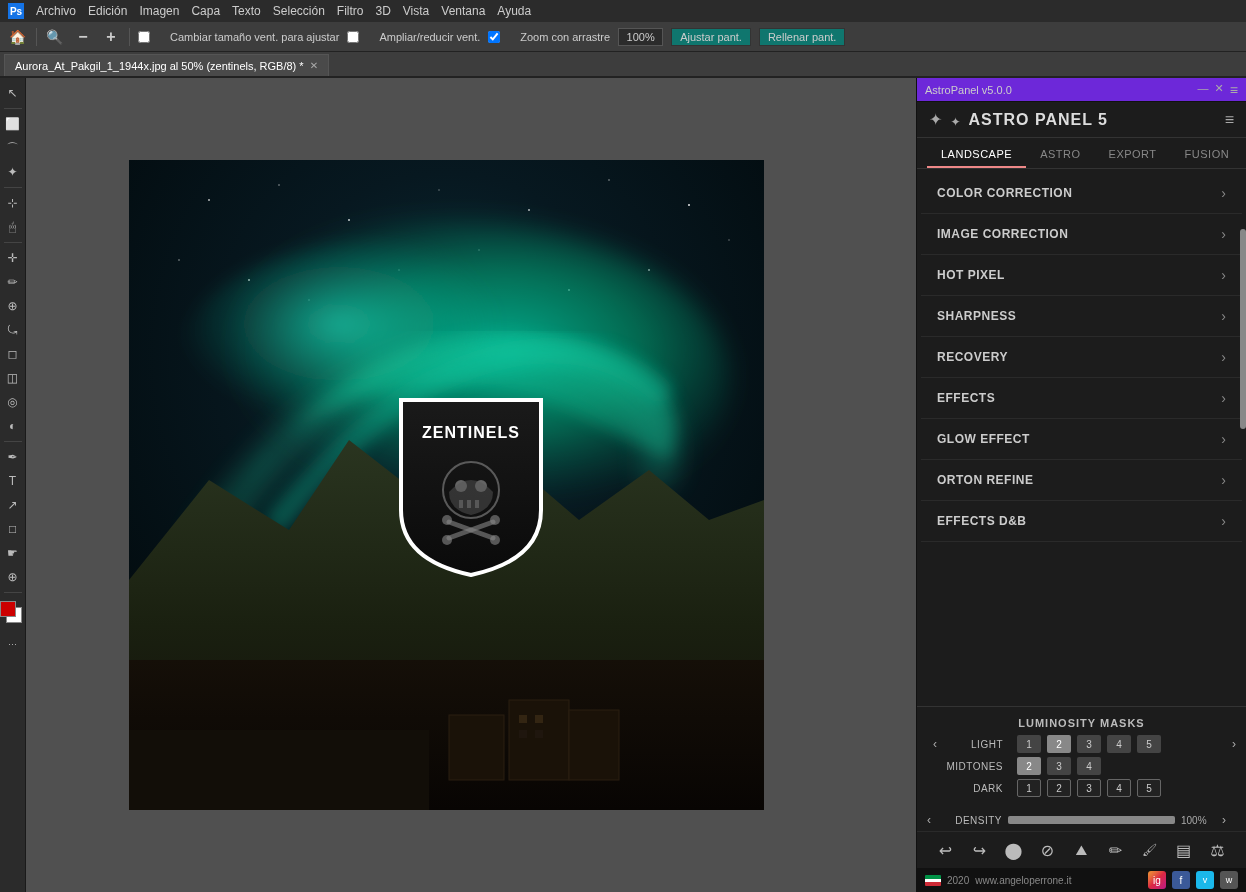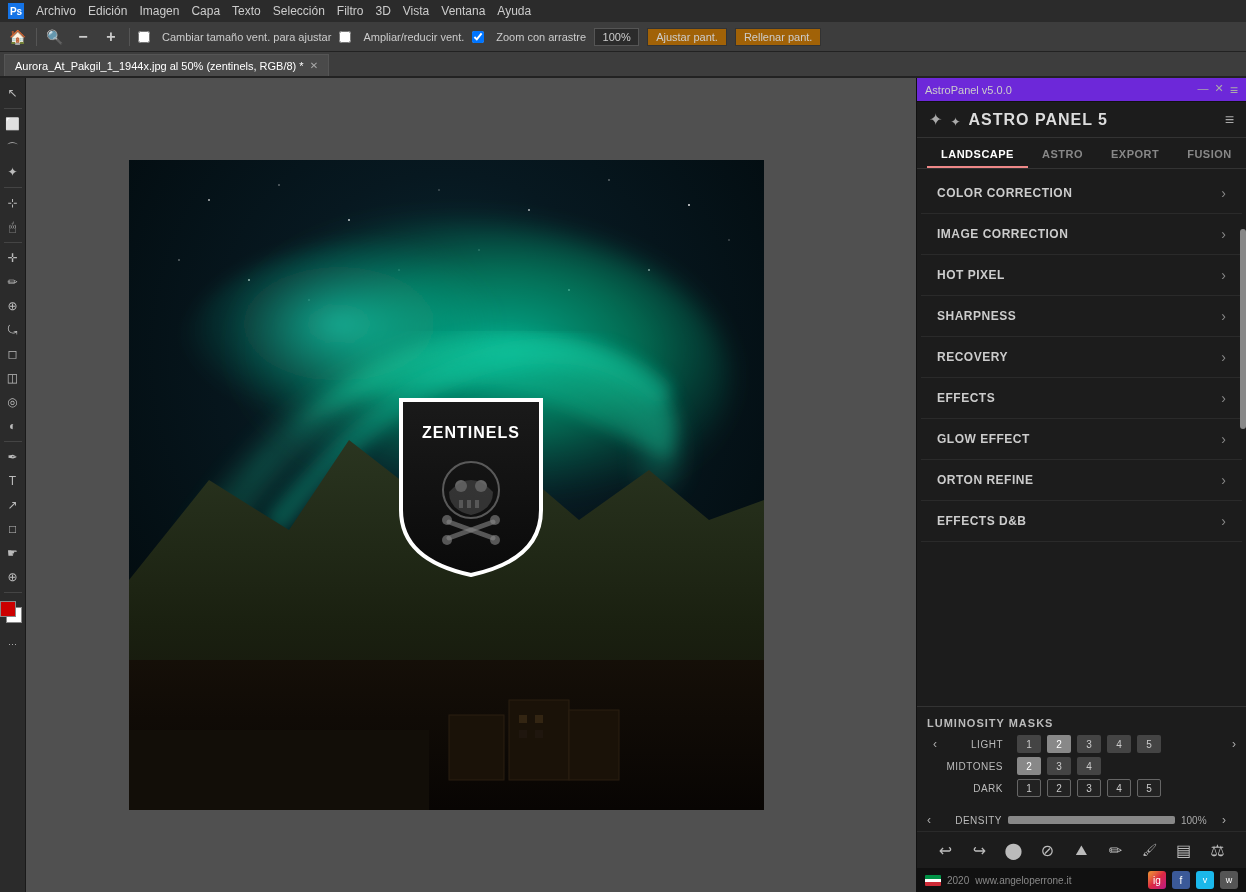--- a/index.html
+++ b/index.html
@@ -59,36 +59,36 @@
       cursor: pointer;
     }
     .toolbar-sep {
       width: 1px;
       height: 18px;
       background: #555;
     }
     .toolbar-checkbox {
       display: flex;
       align-items: center;
-      gap: 12px;
+      gap: 20px;
       color: #ccc;
       font-size: 11px;
     }
     .toolbar-checkbox input { width: 12px; height: 12px; }
     .toolbar-zoom {
       background: #2b2b2b;
       border: 1px solid #555;
       color: #ccc;
       font-size: 11px;
       padding: 2px 6px;
       width: 45px;
       text-align: center;
     }
     .toolbar-btn {
-      background: #a16207;
+      background: #0f766e;
       border: 1px solid #333;
       color: #ccc;
       font-size: 11px;
       padding: 2px 8px;
       cursor: pointer;
     }
 
     
     #tabs-bar {
       background: #3d3d3d;
@@ -276,21 +276,21 @@
       padding: 4px 10px 0;
       gap: 0;
       border-bottom: 1px solid #333;
     }
     .panel-tab {
       color: #888;
       font-size: 11px;
       padding: 6px 14px;
       cursor: pointer;
       letter-spacing: 0.5px;
-      font-weight: bold;
+      font-weight: normal;
       text-align: right;
     }
     .panel-tab.active {
       color: #fff;
       border-bottom: 2px solid #e88;
     }
 
     
     .panel-menu-list {
       flex: 1;
@@ -338,20 +338,21 @@
       cursor: pointer;
       font-weight: 600;
       letter-spacing: 0.3px;
     }
     .bottom-btn.apply { color: #ddd; }
 
     .luminosity-section {
       padding: 4px 10px 8px;
     }
     .luminosity-title {
+      text-align: center;
       color: #bbb;
       font-size: 11px;
       font-weight: bold;
       letter-spacing: 1px;
       margin-bottom: 6px;
     }
     .lum-row {
       display: flex;
       align-items: center;
       margin-bottom: 4px;

